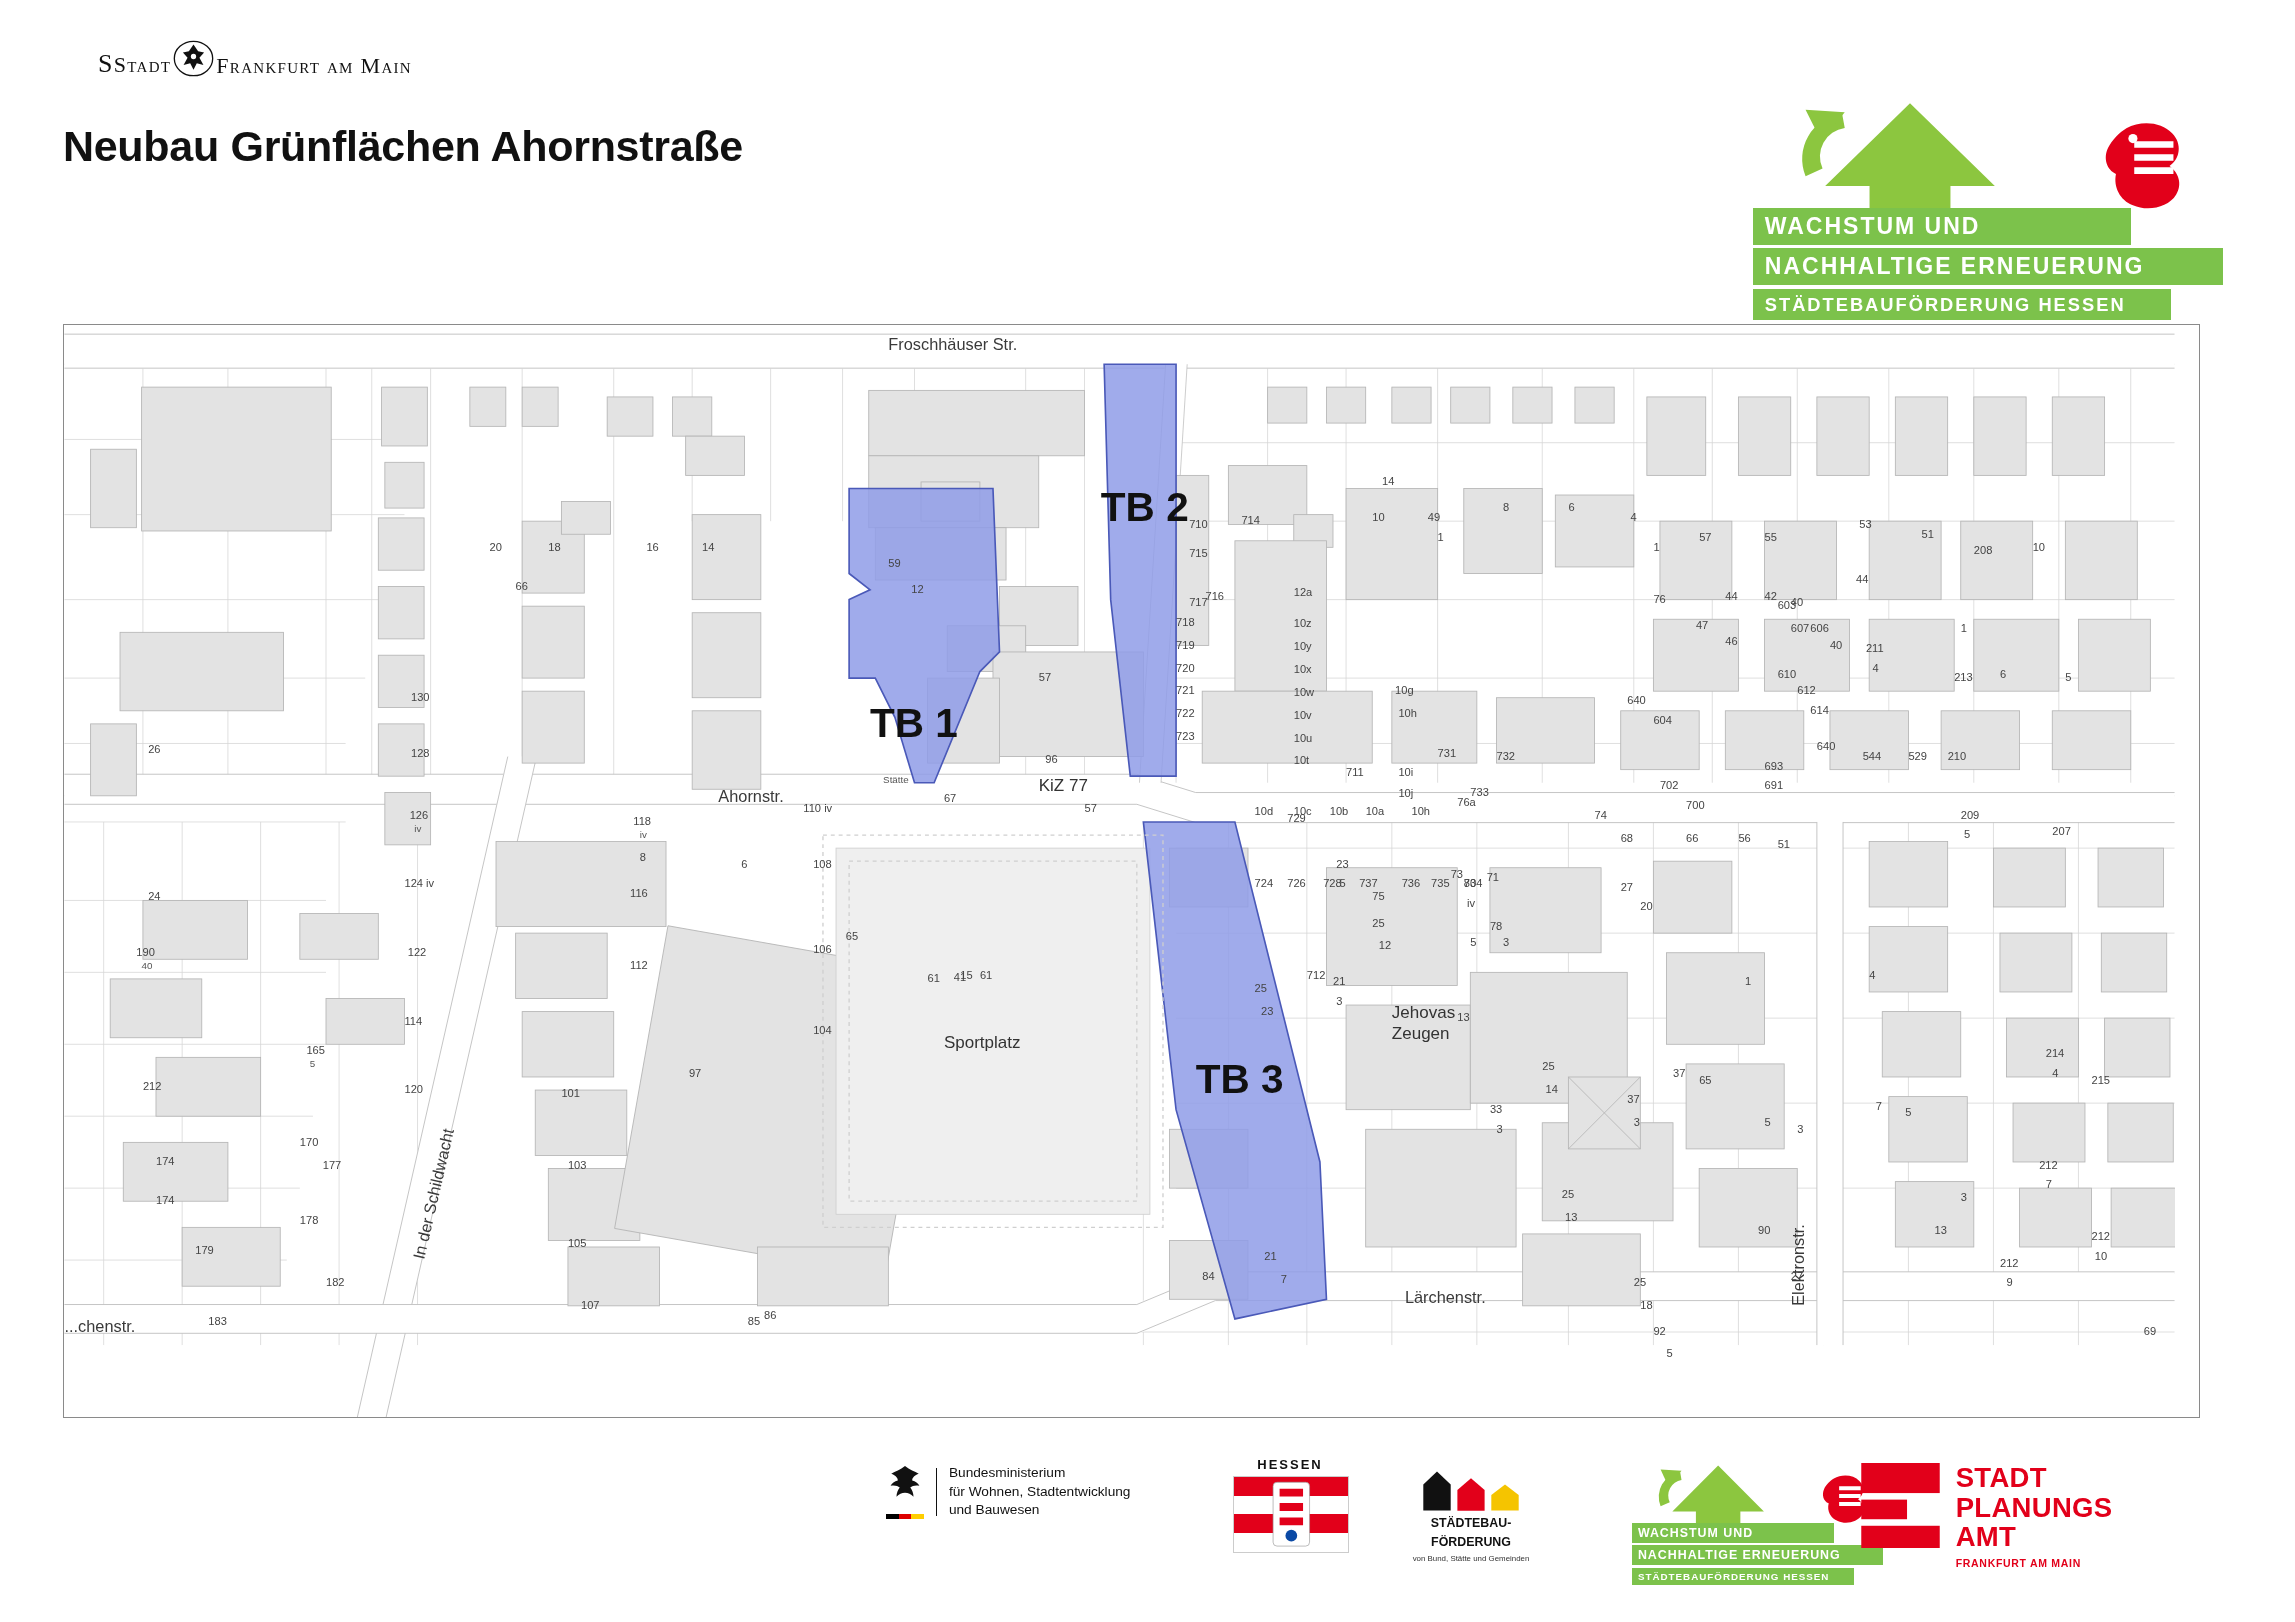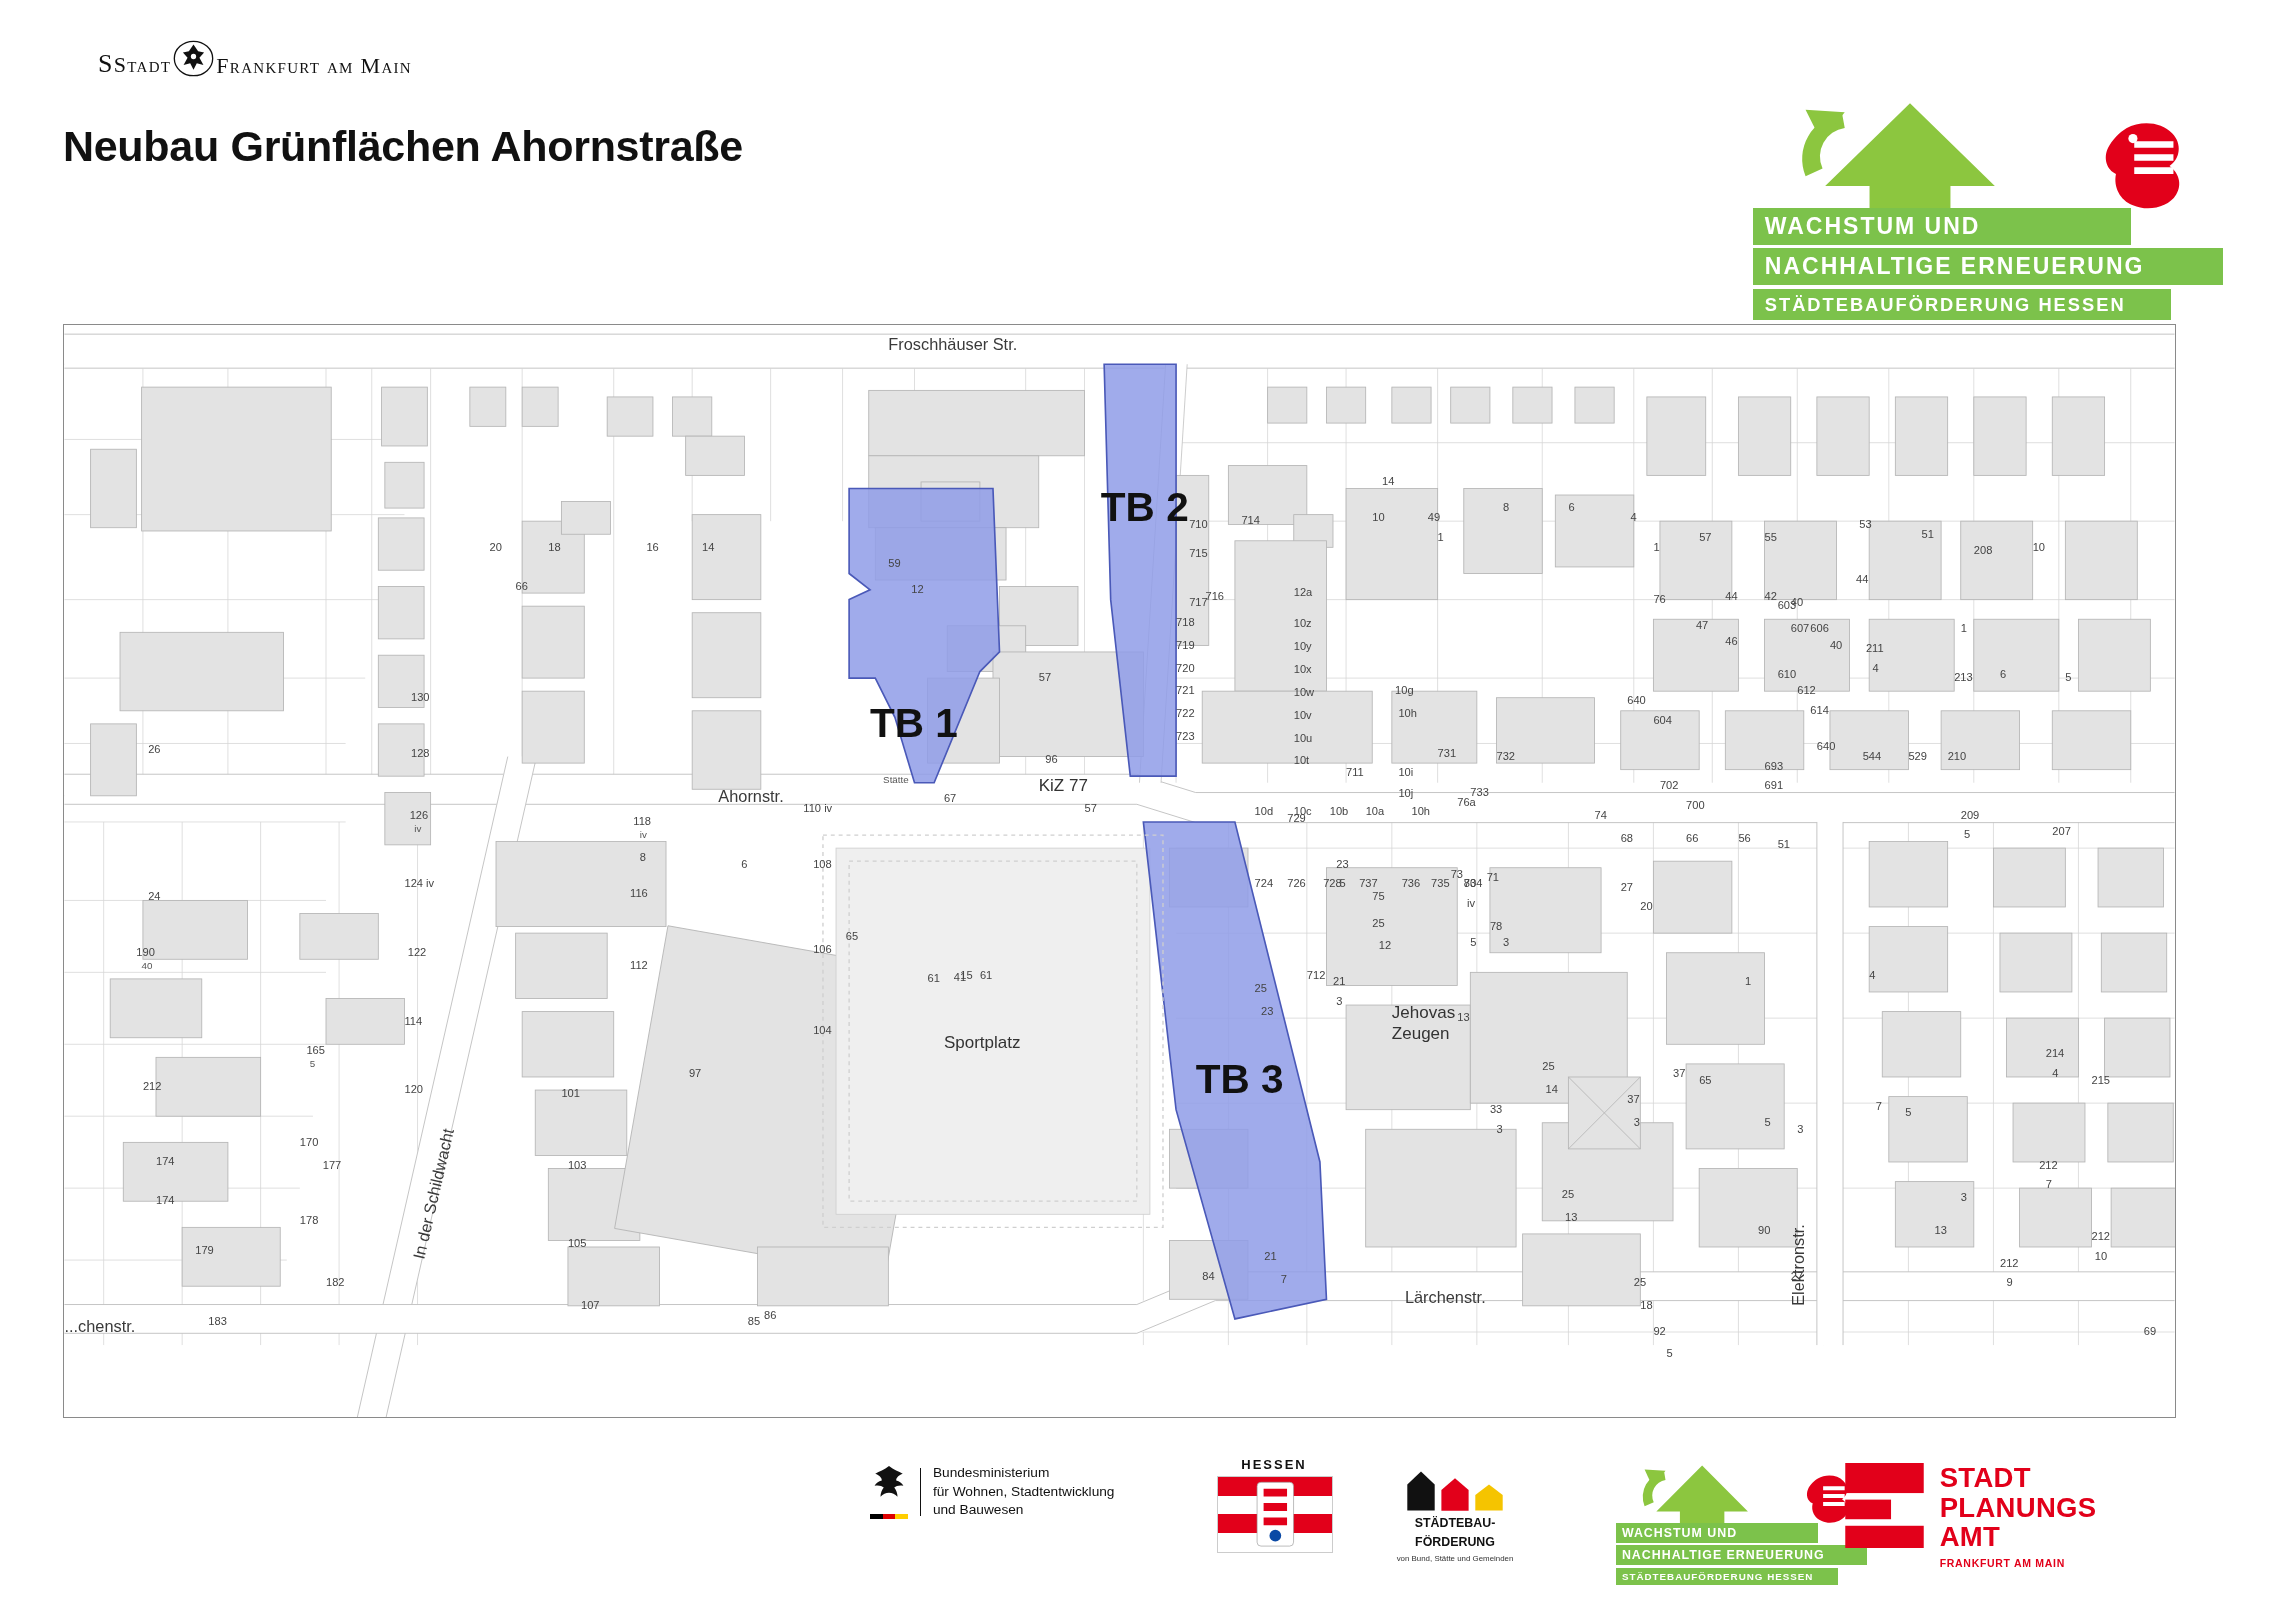--- a/index.html
+++ b/index.html
@@ -24,31 +24,31 @@
   #prog-logo .arrowshape{position:absolute;left:26px;top:0;width:262px;height:124px;}
   #prog-logo .bar{position:absolute;left:0;background:#7cc24b;color:#fff;
       font-weight:bold;letter-spacing:2px;display:flex;align-items:center;padding-left:11.8px;}
   #prog-logo .bar1{top:110px;width:366px;height:37px;font-size:23px;}
   #prog-logo .bar2{top:150px;width:458px;height:37px;font-size:23px;}
   #prog-logo .bar3{top:191px;width:406px;height:31px;font-size:18.3px;}
   #prog-logo .lion{position:absolute;right:6.5px;top:21px;width:118px;height:98px;}
 
   
   #map-frame{position:absolute;left:63px;top:324px;width:2111px;height:1092px;
-      border:1.3px solid #8a8a8a;background:#ffffff;overflow:hidden;}
+      border:1.3px solid #8a8a8a;background:#ffffff;overflow:hidden;padding-left:24px;}
   #map-svg{position:absolute;left:0;top:0;}
 
   .street-label{font-size:25px;fill:#3a3a3a;font-family:"Liberation Sans",sans-serif;}
   .tb-label{font-size:62px;font-weight:bold;fill:#111;font-family:"Liberation Sans",sans-serif;}
   .poi-label{font-size:26px;fill:#333;font-family:"Liberation Sans",sans-serif;}
   .parcel-num{font-size:15px;fill:#555;font-family:"Liberation Sans",sans-serif;}
   .bld-num{font-size:17px;fill:#444;font-family:"Liberation Sans",sans-serif;}
 
   
-  #footer{position:absolute;left:0;top:1449px;width:2015px;height:173px;}
+  #footer{position:absolute;left:16px;top:1449px;width:2015px;height:173px;}
   .f-logo{position:absolute;top:0;}
   #bmwsb{left:870px;top:13px;display:flex;align-items:center;gap:11.8px;}
   #bmwsb .eagle2{width:38px;height:46px;}
   #bmwsb .divider{width:1.3px;height:48px;background:#111;}
   #bmwsb .txt{font-size:13.7px;line-height:1.35;color:#111;}
   #bmwsb .flagbar{position:absolute;left:0;top:52px;width:38px;height:5.2px;
       background:linear-gradient(to right,#000 0 33.3%,#dd0000 33.3% 66.6%,#ffce00 66.6% 100%);}
 
   #hessen-logo{left:1217px;top:7.9px;width:114px;}
   #hessen-logo .hword{font-size:13px;font-weight:bold;letter-spacing:2px;color:#111;text-align:center;}

